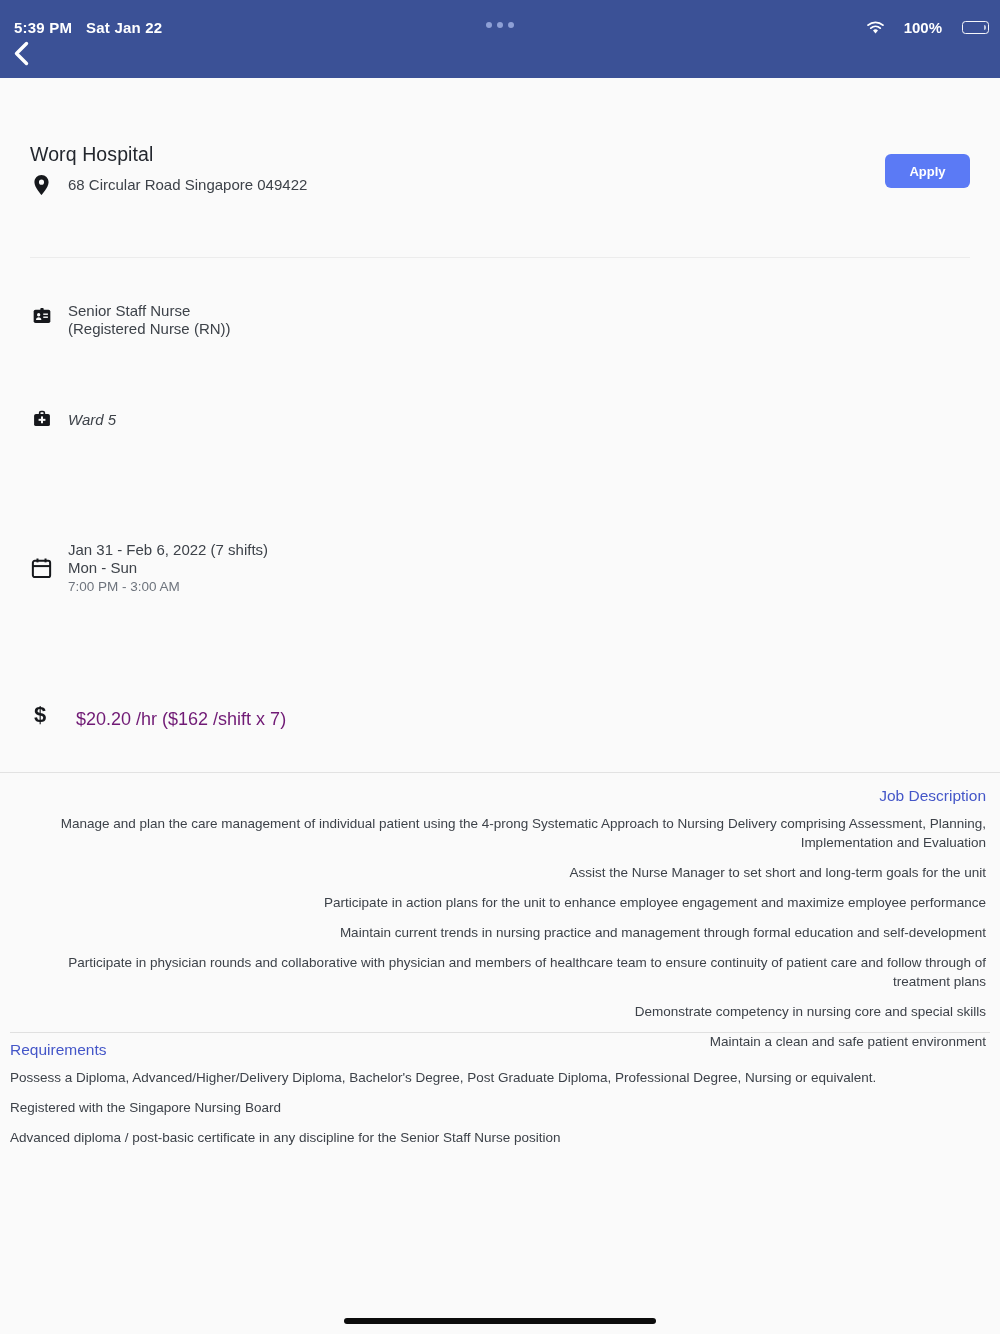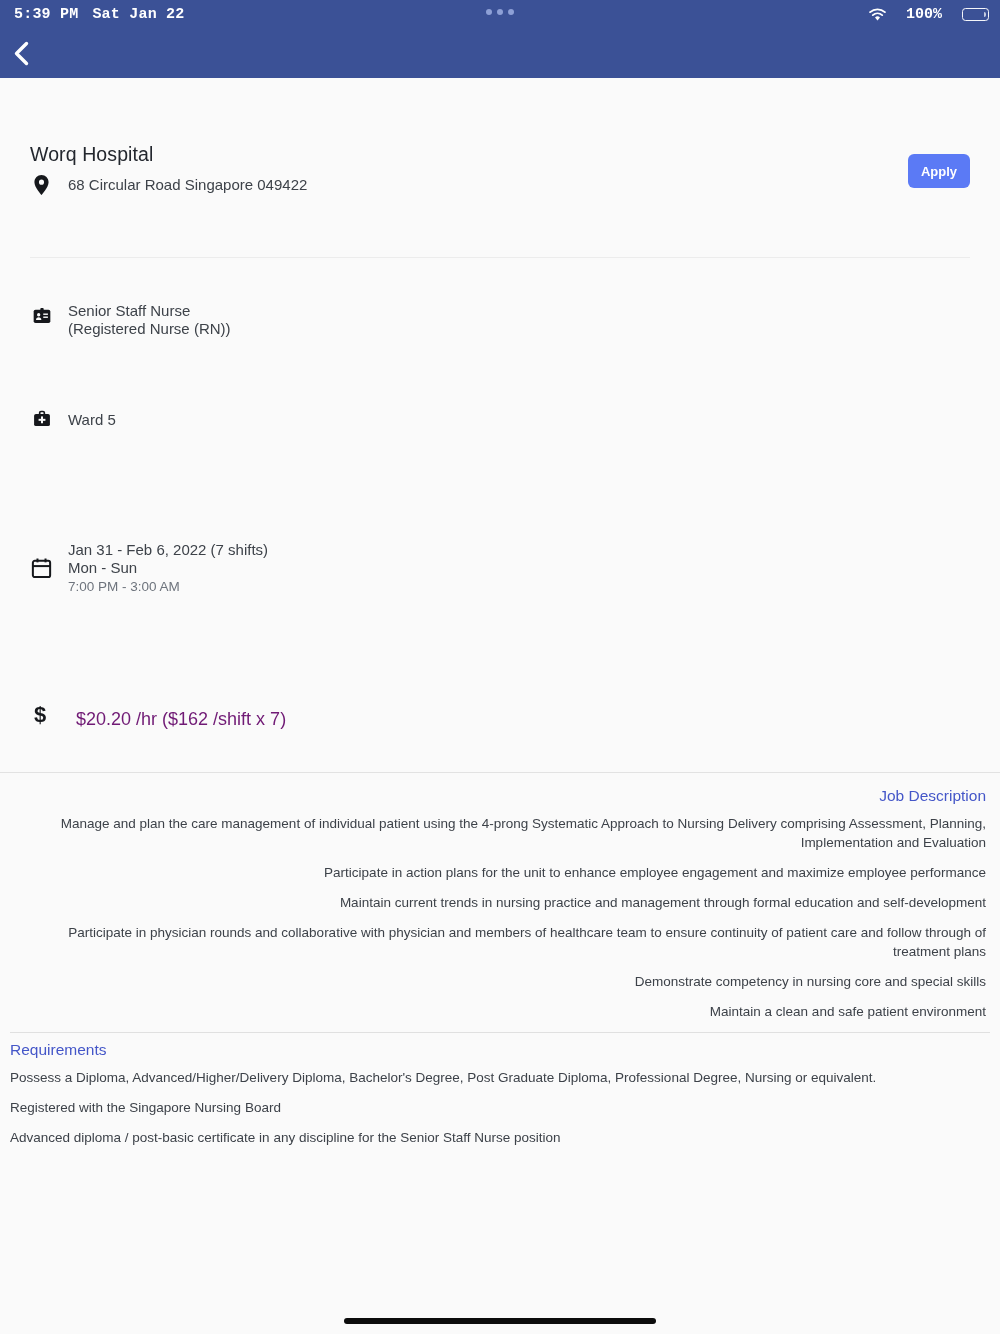--- a/index.html
+++ b/index.html
@@ -16,29 +16,28 @@
 
   
   .appbar {
     position: absolute;
     top: 0; left: 0; right: 0;
     height: 78px;
     background: #3b5196;
   }
   .statusbar {
     position: absolute;
-    top: 0; left: 0; right: 0;
+    top: 13px; left: 0; right: 0;
     height: 28px;
     display: flex;
     align-items: center;
     padding: 0 14px;
     color: #ffffff;
     font-size: 15px;
     font-weight: 700;
-    font-family: Liberation Mono, monospace;
   }
   .statusbar .time { margin-right: 14px; letter-spacing: .2px; }
   .statusbar .date { font-weight: 700; letter-spacing: .2px; }
   .status-center {
     position: absolute;
     left: 50%; top: 9px;
     transform: translateX(-50%);
     display: flex; gap: 5px;
   }
   .status-center i {
@@ -86,21 +85,21 @@
   .address-text {
     position: absolute;
     left: 35px; top: 2px;
     font-size: 15px;
     color: #3d4249;
     white-space: nowrap;
   }
   .apply-btn {
     position: absolute;
     right: 30px; top: 154px;
-    width: 62px; height: 34px;
+    width: 85px; height: 34px;
     background: #5b7af5;
     color: #ffffff;
     font-family: inherit;
     font-size: 13px;
     font-weight: 700;
     border: none;
     border-radius: 6px;
     cursor: pointer;
   }
   .divider-inset {
@@ -240,41 +239,42 @@
 (Registered Nurse (RN))</div>
 
   <span class="row-icon" style="top:408px;">
     <svg width="20" height="21" viewBox="0 0 24 24">
       <path d="M9.2 7V5.2C9.2 4.3 9.9 3.6 10.8 3.6h2.4c.9 0 1.6.7 1.6 1.6V7" stroke="#16181c" stroke-width="2" fill="none"></path>
       <rect x="2.5" y="6.5" width="19" height="14.5" rx="2.2" fill="#16181c"></rect>
       <rect x="10.8" y="9.5" width="2.4" height="8.2" fill="#fafafa"></rect>
       <rect x="7.9" y="12.4" width="8.2" height="2.4" fill="#fafafa"></rect>
     </svg>
   </span>
-  <div class="row-text" style="top:411px;">Ward 5</div>
+  <div class="row-text" style="top:411px;font-style:italic;">Ward 5</div>
 
   <span class="row-icon" style="left:30px; top:556px;">
     <svg width="23" height="24" viewBox="0 0 24 25">
       <rect x="3" y="5" width="18" height="17" rx="2" fill="none" stroke="#16181c" stroke-width="2.1"></rect>
       <line x1="3" y1="10.5" x2="21" y2="10.5" stroke="#16181c" stroke-width="2.1"></line>
       <line x1="7.8" y1="2.6" x2="7.8" y2="6.6" stroke="#16181c" stroke-width="2.1"></line>
       <line x1="16.2" y1="2.6" x2="16.2" y2="6.6" stroke="#16181c" stroke-width="2.1"></line>
     </svg>
   </span>
   <div class="row-text" style="top:541px;"><span>Jan 31 - Feb 6, 2022 (7 shifts)</span><br><span>Mon - Sun</span></div>
   <div class="row-sub" style="top:579px;">7:00 PM - 3:00 AM</div>
 
   <span class="dollar-glyph" style="top:702px;">$</span>
   <div class="pay-text" style="top:709px;">$20.20 /hr ($162 /shift x 7)</div>
 
   <div class="divider-full"></div>
 
   <div class="section" style="top:787px;text-align:right;">
     <div class="section-heading">Job Description</div>
     <p>Manage and plan the care management of individual patient using the 4-prong Systematic Approach to Nursing Delivery comprising Assessment, Planning, Implementation and Evaluation</p>
+    <p>Assist the Nurse Manager to set short and long-term goals for the unit</p>
     <p>Participate in action plans for the unit to enhance employee engagement and maximize employee performance</p>
     <p>Maintain current trends in nursing practice and management through formal education and self-development</p>
     <p>Participate in physician rounds and collaborative with physician and members of healthcare team to ensure continuity of patient care and follow through of treatment plans</p>
     <p>Demonstrate competency in nursing core and special skills</p>
     <p>Maintain a clean and safe patient environment</p>
   </div>
 
   <div class="divider-desc"></div>
 
   <div class="section" style="top:1041px;">

